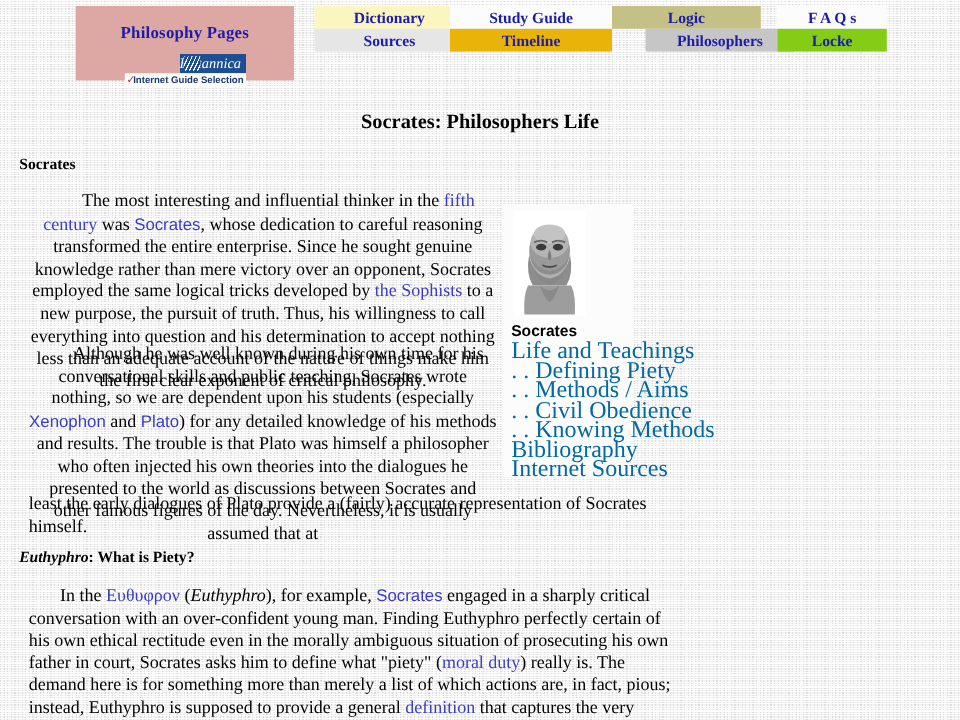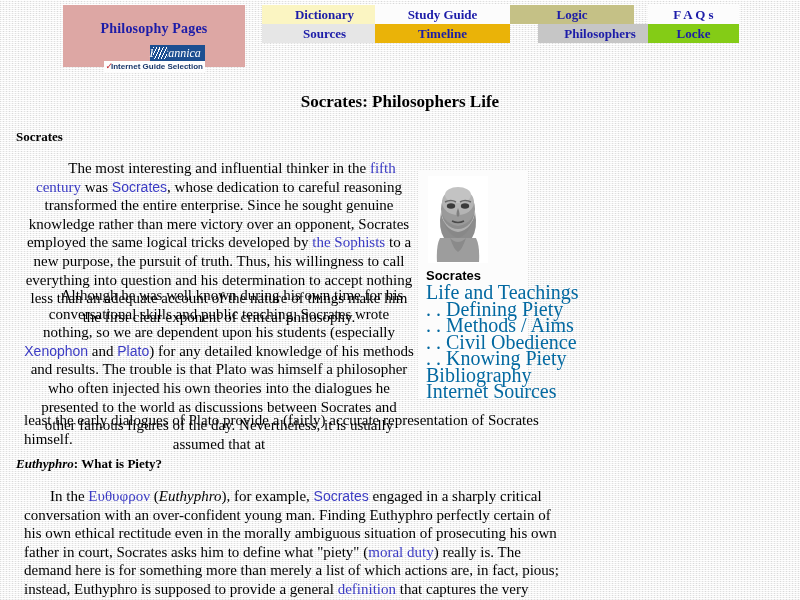--- a/index.html
+++ b/index.html
@@ -303,17 +303,17 @@
       </g>
       <rect x="0" y="0" width="60" height="87" fill="none"></rect>
     </svg>
   </div>
   <div class="side-title">Socrates</div>
   <div id="sidelinks">
       <a class="side-link">Life and Teachings</a>
       <a class="side-link">. . Defining Piety</a>
       <a class="side-link">. . Methods / Aims</a>
       <a class="side-link">. . Civil Obedience</a>
-      <a class="side-link">. . Knowing Piety</a>
+      <a class="side-link">. . Knowing Methods</a>
       <a class="side-link">Bibliography</a>
       <a class="side-link">Internet Sources</a>
     </div>
 </div>
 
 </body></html>

